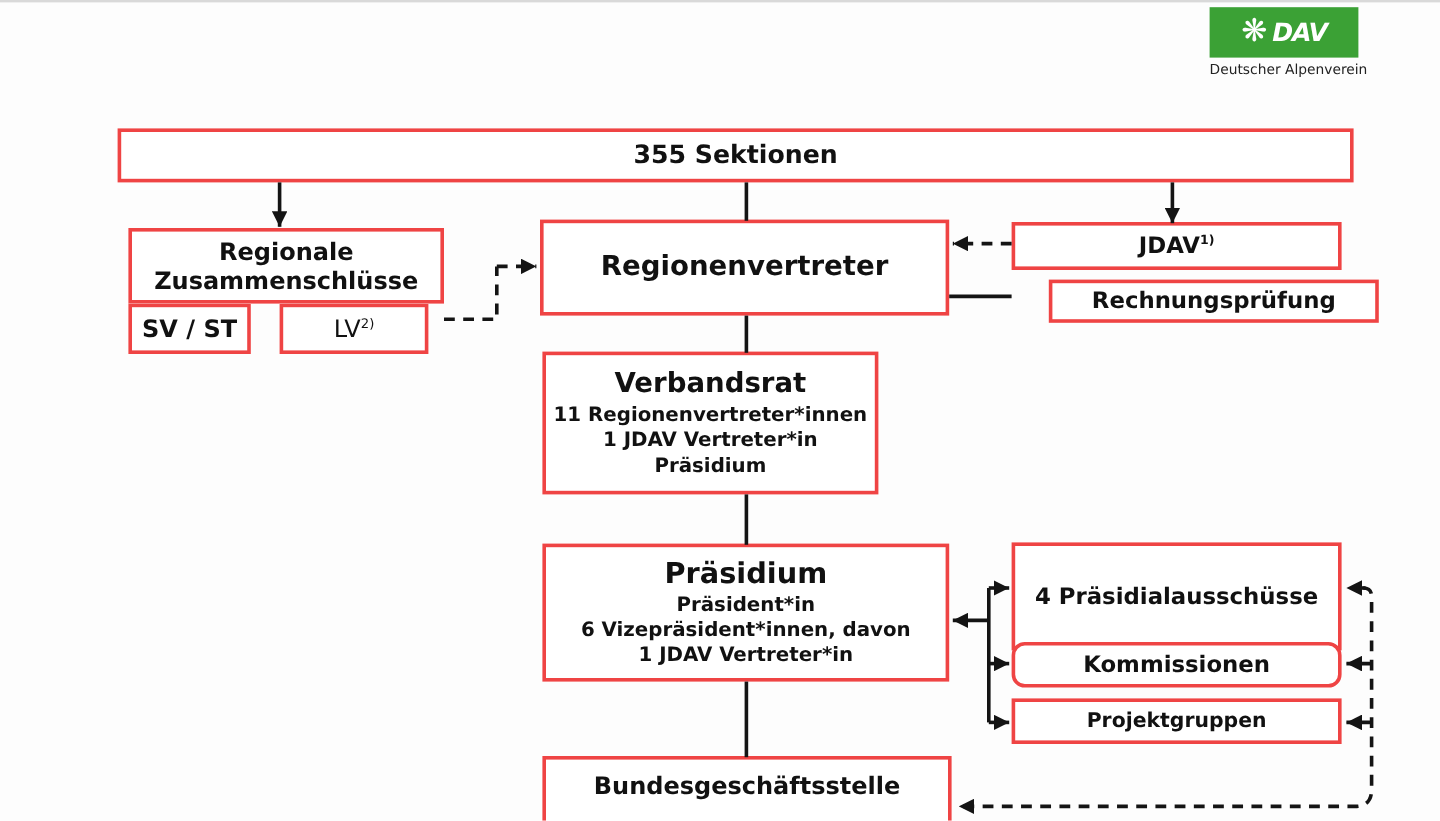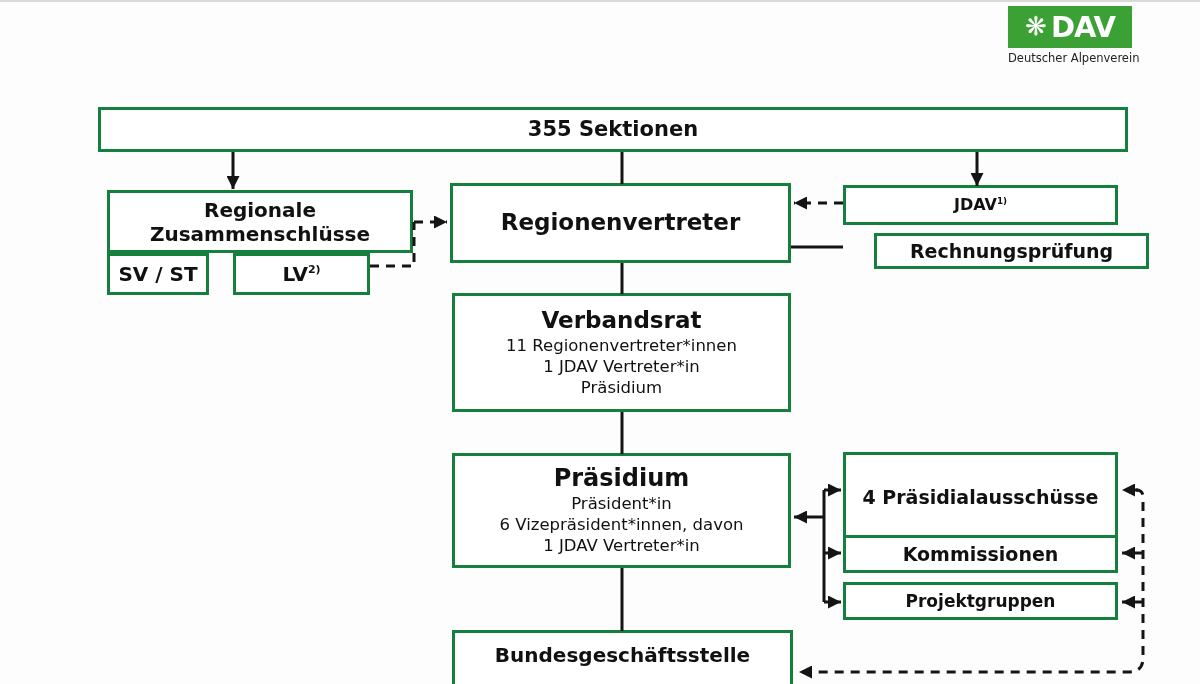--- a/index.html
+++ b/index.html
@@ -17,51 +17,51 @@
     background: #d9d9d9;
   }
   
   .logo { position: absolute; left: 1008px; top: 6px; width: 124px; }
   .logo-green {
     height: 42px; background: #3ba135; color: #fff;
     display: flex; align-items: center; justify-content: center; gap: 4px;
   }
   .logo-flower { font-size: 26px; line-height: 1; transform: translateY(-1px); }
   .logo-dav {
-    font-size: 29px; font-weight: bold; 
+    font-size: 21px; font-weight: bold; font-style: italic;
     letter-spacing: -1px; line-height: 1;
   }
   .logo-sub {
     margin-top: 3px; font-size: 11.5px; color: #222; text-align: center;
     white-space: nowrap;
   }
   
   .box {
-    position: absolute; background: #fff; border: 3px solid #15803d;
+    position: absolute; background: #fff; border: 3px solid #ef4444;
     box-sizing: border-box; display: flex; flex-direction: column;
     align-items: center; justify-content: center; text-align: center;
     z-index: 1; line-height: 1.2;
   }
   .b-sektionen      { left:  98px; top: 107px; width: 1030px; height: 45px; font-size: 21px; font-weight: bold; }
-  .b-regionale      { left: 107px; top: 190px; width: 306px; height: 63px; font-size: 20px; font-weight: bold; }
+  .b-regionale      { left: 107px; top: 190px; width: 263px; height: 63px; font-size: 20px; font-weight: bold; }
   .b-svst           { left: 107px; top: 253px; width: 102px; height: 42px; font-size: 20px; font-weight: bold; }
-  .b-lv             { left: 233px; top: 253px; width: 137px; height: 42px; font-size: 20px; font-weight: bold; }
+  .b-lv             { left: 233px; top: 253px; width: 124px; height: 42px; font-size: 20px; font-weight: normal; }
   .b-hv             { left: 450px; top: 183px; width: 341px; height: 80px; font-size: 23px; font-weight: bold; }
-  .b-jdav           { left: 843px; top: 185px; width: 275px; height: 40px; font-size: 16px; font-weight: bold; }
+  .b-jdav           { left: 843px; top: 185px; width: 275px; height: 40px; font-size: 19px; font-weight: bold; }
   .b-rechnung       { left: 874px; top: 233px; width: 275px; height: 36px; font-size: 19px; font-weight: bold; }
-  .b-verbandsrat    { left: 452px; top: 293px; width: 339px; height: 119px; }
+  .b-verbandsrat    { left: 452px; top: 293px; width: 280px; height: 119px; }
   .b-praesidium     { left: 452px; top: 453px; width: 339px; height: 115px; }
   .b-ausschuesse    { left: 843px; top: 452px; width: 275px; height: 90px; font-size: 19px; font-weight: bold; }
-  .b-kommissionen   { left: 843px; top: 535px; width: 275px; height: 38px; font-size: 19px; font-weight: bold; }
+  .b-kommissionen   { left: 843px; top: 535px; width: 275px; height: 38px; font-size: 19px; font-weight: bold; border-radius: 11px; }
   .b-projektgruppen { left: 843px; top: 582px; width: 275px; height: 38px; font-size: 17px; font-weight: bold; }
   .b-bgs            { left: 452px; top: 630px; width: 341px; height: 80px; font-size: 20px; font-weight: bold;
                       justify-content: flex-start; padding-top: 10px; }
   .box .title  { font-weight: bold; font-size: 23px; }
   .b-praesidium .title { font-size: 24px; }
-  .box .sub    { font-weight: normal; font-size: 16.5px; line-height: 1.28; }
+  .box .sub    { font-weight: bold; font-size: 16.5px; line-height: 1.28; }
   sup { font-size: 0.55em; vertical-align: super; }
   
   .wires { position: absolute; left: 0; top: 0; z-index: 2; pointer-events: none; }
 </style>
 </head>
 <body>
 
 <div class="stage">
   <div class="topline"></div>
 

